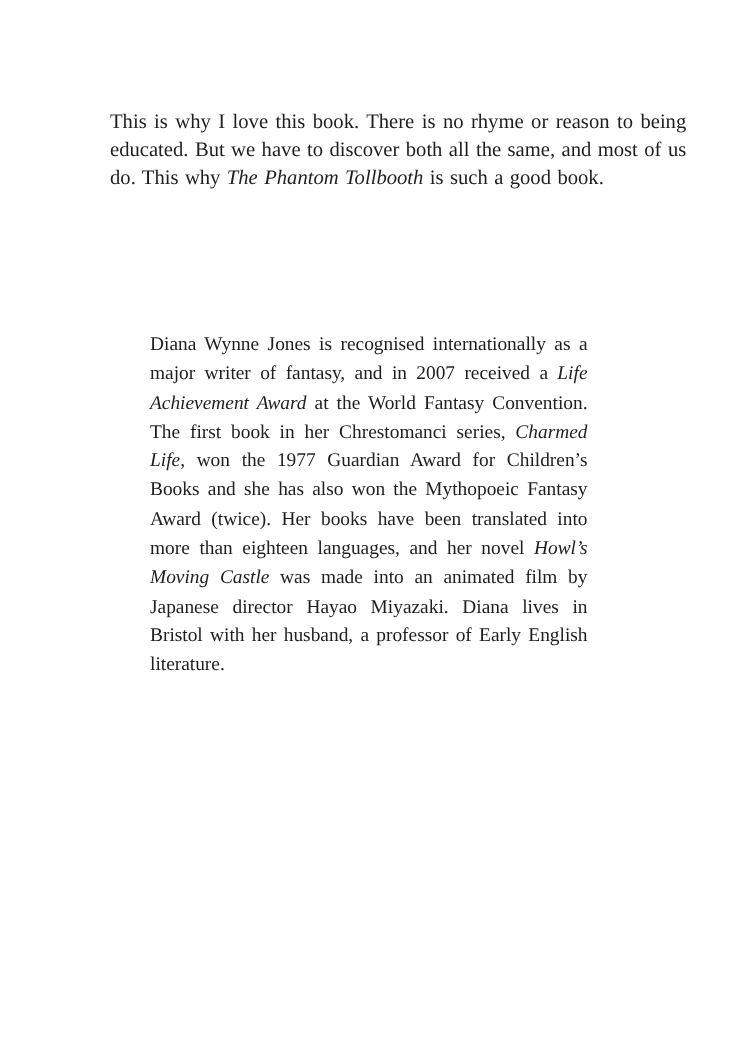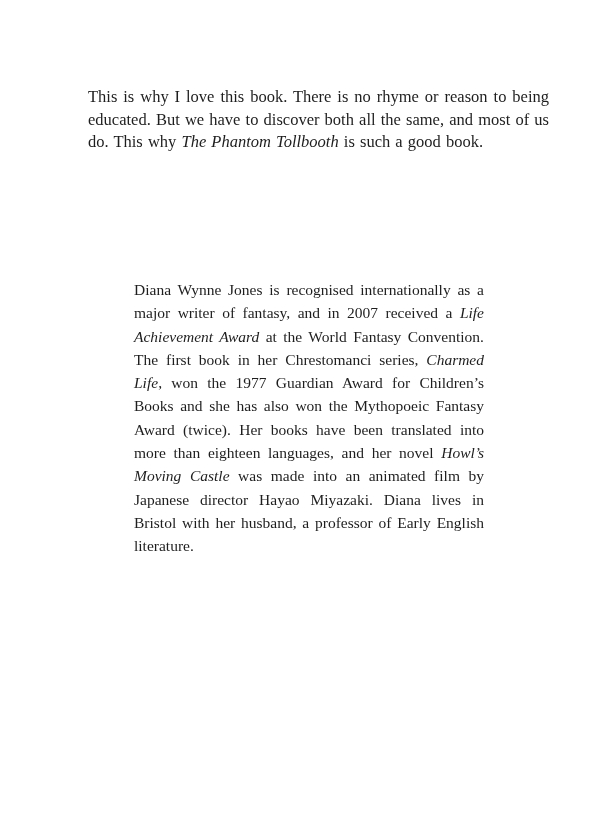--- a/index.html
+++ b/index.html
@@ -37,21 +37,21 @@
     font-weight: 700;
     font-style: italic;
     line-height: 22px;
     letter-spacing: 0.3px;
   }
   .bio {
     position: absolute;
     left: 118px;
     top: 262px;
     width: 350px;
-    margin: 16px;
+    margin: 2px;
     font-size: 15.5px;
     line-height: 23.3px;
     text-align: justify;
     text-justify: inter-word;
     word-spacing: 0.5px;
   }
   em { font-style: italic; }
 </style>
 </head>
 <body>

